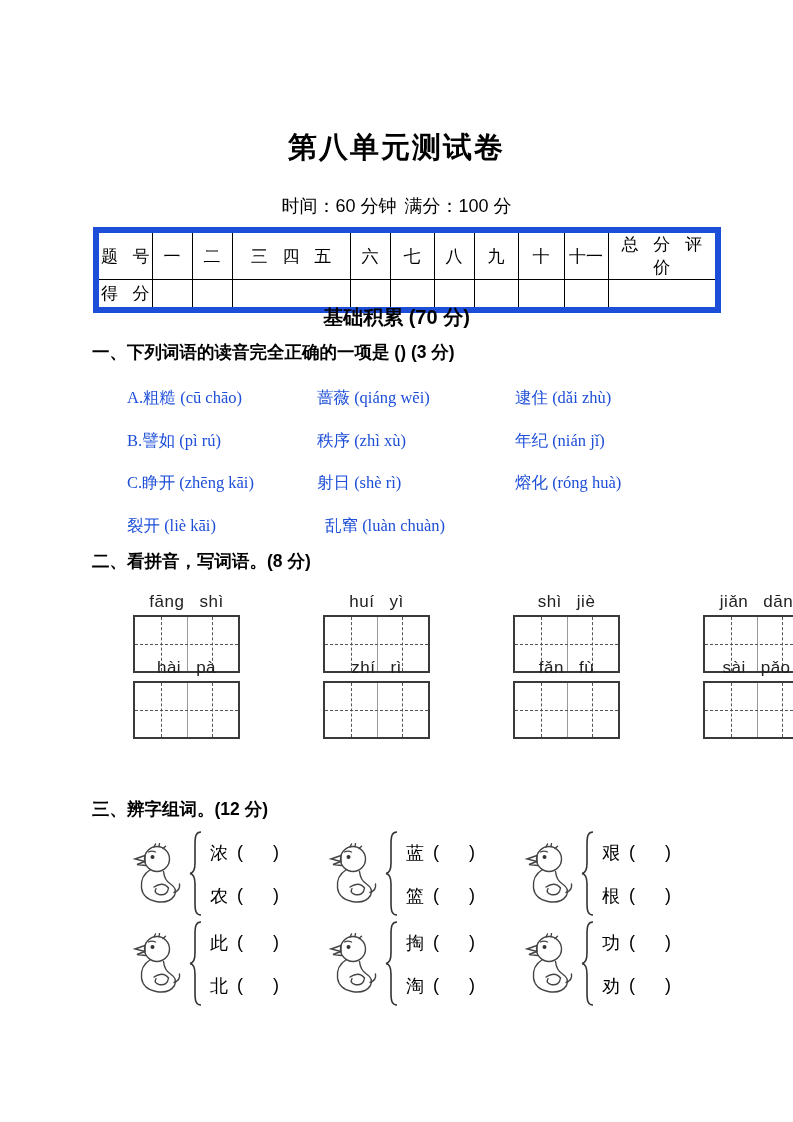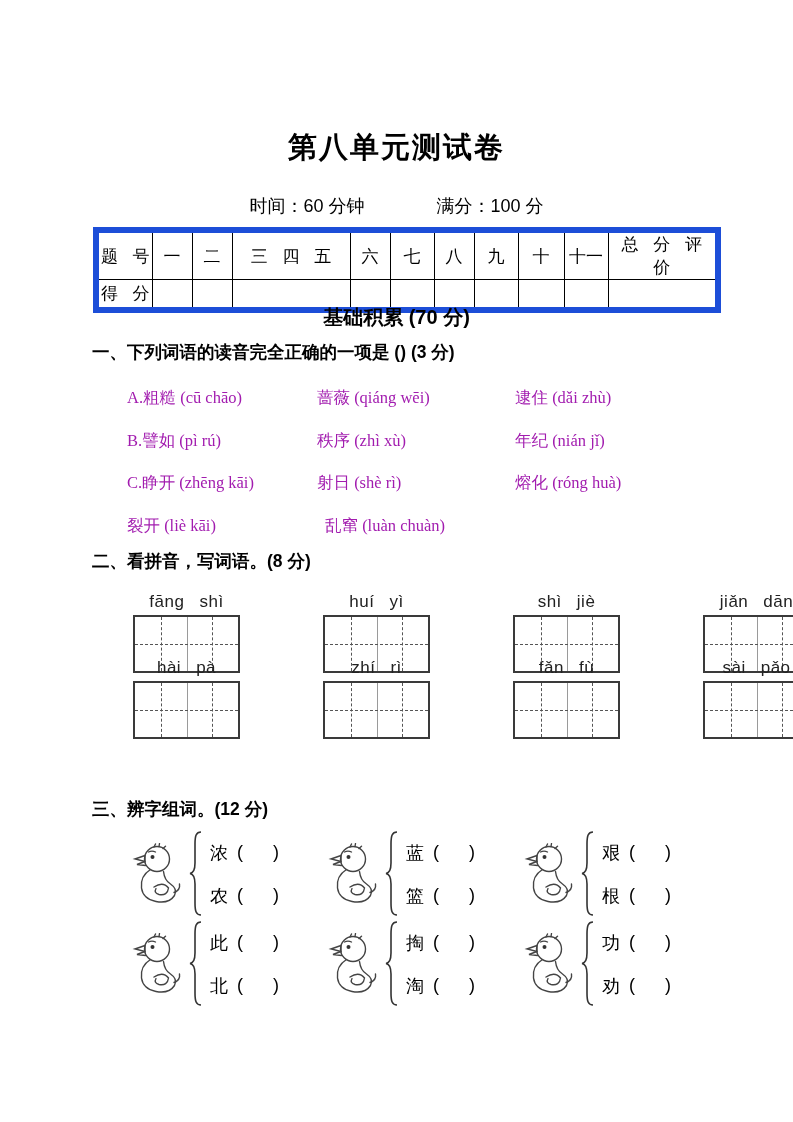--- a/index.html
+++ b/index.html
@@ -9,21 +9,21 @@
   }
   
   .title {
     position:absolute; top:128px; left:0; width:100%; text-align:center;
     font-size:29px; font-weight:bold; letter-spacing:2px; color:#000;
   }
   .meta {
     position:absolute; top:194px; left:0; width:100%; text-align:center;
     font-size:18px; color:#000;
   }
-  .meta span { margin:0 36px; }
+  .meta span { margin:0 4px; }
   
   table.score {
     position:absolute; left:93px; top:227px; border-collapse:collapse;
     table-layout:fixed; border:6px solid #1d4ed8;
   }
   table.score td {
     border:1px solid #000; text-align:center; vertical-align:middle;
     font-size:17px; padding:0; word-spacing:10px; color:#000; overflow:hidden;
   }
   tr.r1 td { height:30px; }
@@ -32,21 +32,21 @@
   .section-title {
     position:absolute; top:304px; left:0; width:100%; text-align:center;
     font-size:20px; font-weight:bold; color:#000;
   }
   .q-title { position:absolute; left:92px; font-size:17.5px; font-weight:bold; color:#000; }
   #q1-title { top:340px; }
   #q2-title { top:549px; }
   #q3-title { top:797px; }
   
   .options { position:absolute; left:127px; top:377px; font-family:"Liberation Serif", serif; }
-  .opt-row { display:flex; align-items:center; height:42.5px; font-size:16.5px; color:#a21caf; }
+  .opt-row { display:flex; align-items:center; height:42.5px; font-size:16.5px; color:#1d4ed8; }
   .opt-c1 { width:190px; }
   .opt-c2 { width:198px; }
   
   .py-row { position:absolute; left:133px; display:flex; gap:83px; }
   #py-row-1 { top:589px; }
   #py-row-2 { top:655px; }
   .py-cell { width:107px; }
   .py {
     height:26px; display:flex; justify-content:center; align-items:center; gap:15px;
     font-size:17px; color:#222; letter-spacing:0.5px;

